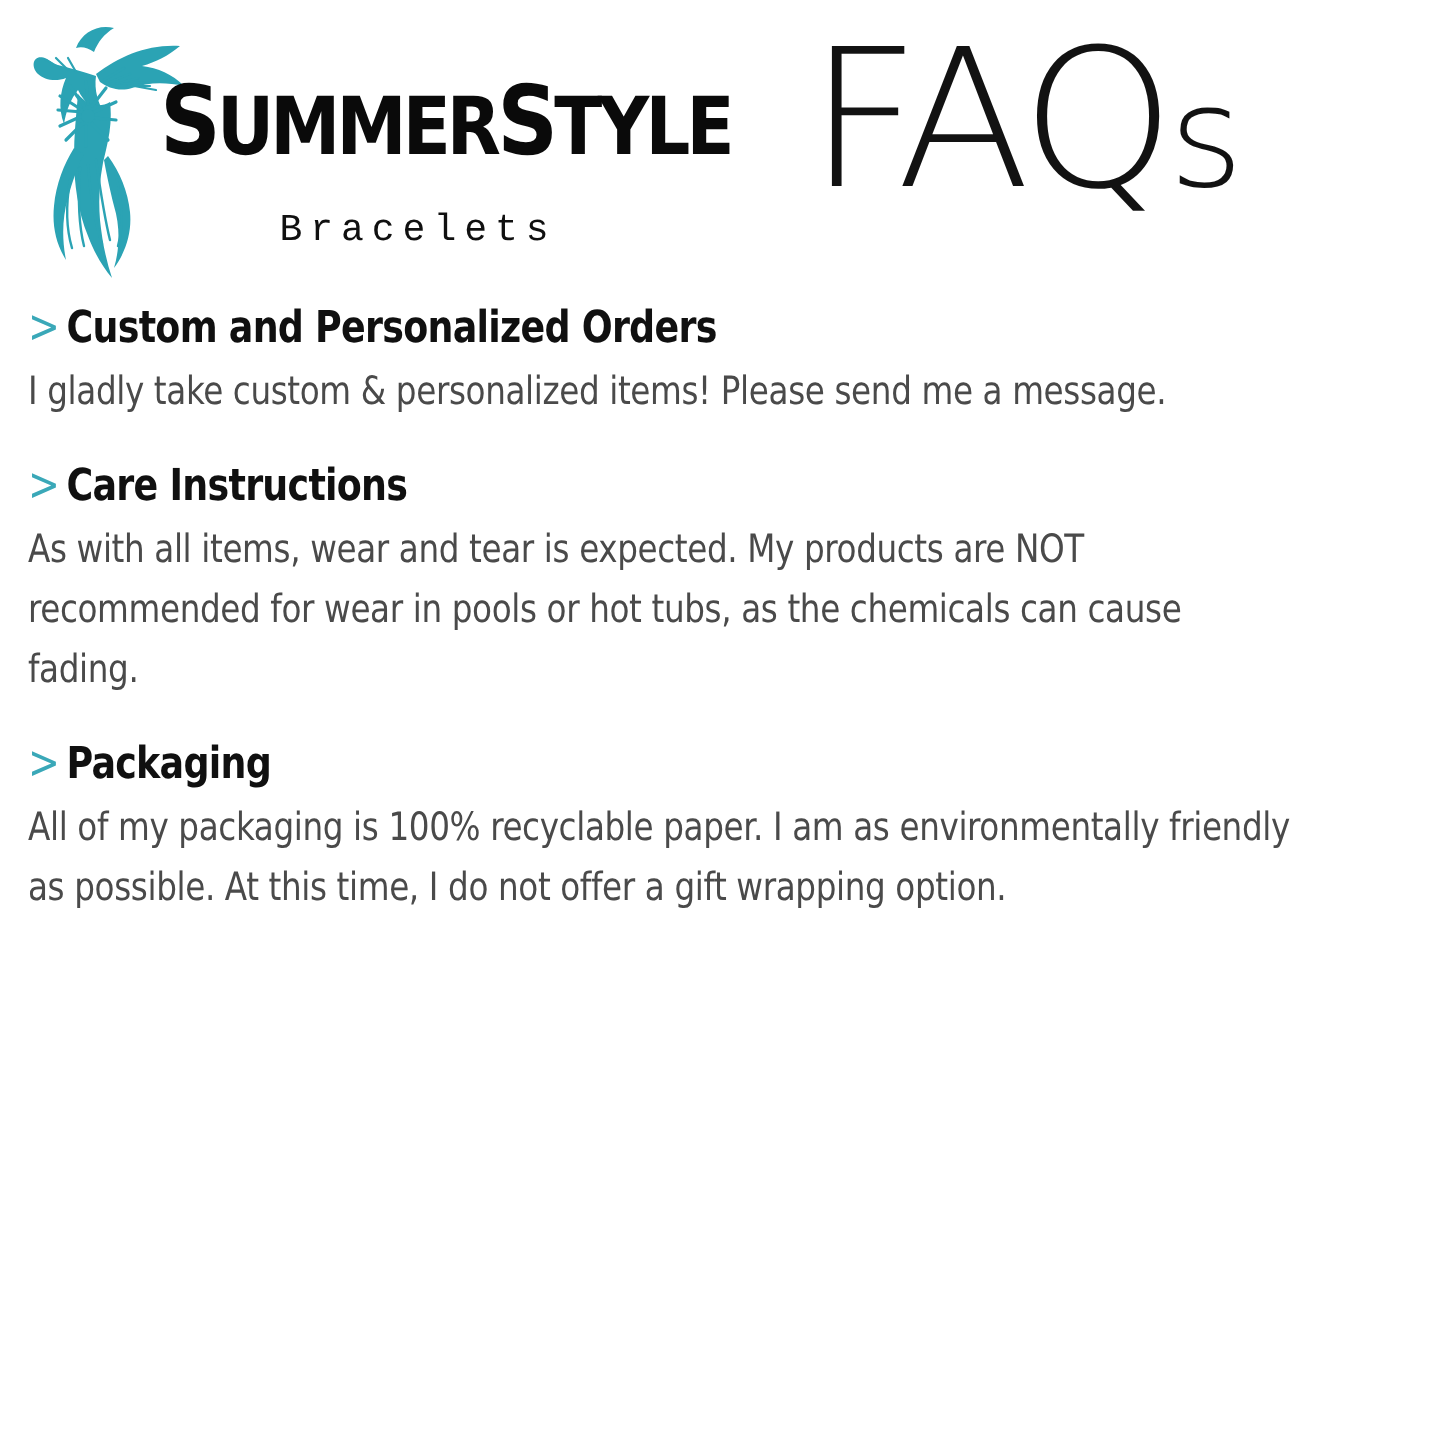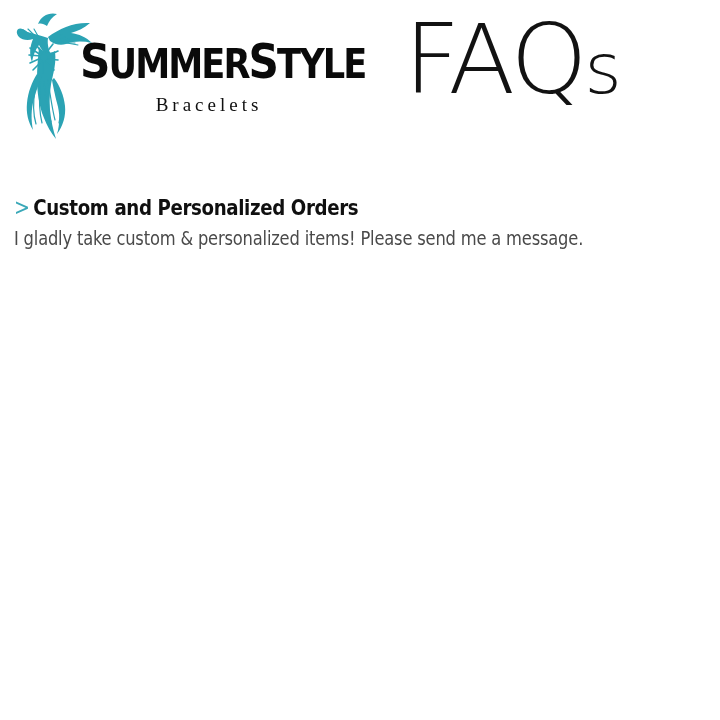--- a/index.html
+++ b/index.html
@@ -55,28 +55,28 @@
     white-space: nowrap;
     transform: scaleX(0.88);
     transform-origin: left center;
   }
   .wordmark-main .cap {
     font-size: 48px;
     line-height: 42px;
   }
 
   .wordmark-sub {
-    font-family: Liberation Serif, serif;
+    font-family: Liberation Mono, monospace;
     font-size: 19px;
     letter-spacing: 4.0px;
     color: #101010;
     text-align: center;
     width: 190px;
     margin-left: 34px;
-    margin-top: 9px;
+    margin-top: 19px;
   }
 
   .faq-title {
     position: absolute;
     left: 404px;
     top: 8px;
     font-family: "DejaVu Sans", sans-serif;
     font-size: 96px;
     line-height: 104px;
     font-weight: 300;
@@ -92,21 +92,20 @@
   
   .faq-list {
     position: absolute;
     left: 14px;
     top: 150px;
     width: 690px;
   }
 
   .faq-item {
     margin-bottom: 18px;
-    margin-top: 43px;
   }
 
   .faq-heading {
     font-family: "DejaVu Sans Condensed", "Liberation Sans Narrow", "Liberation Sans", sans-serif;
     font-size: 22px;
     line-height: 28px;
     font-weight: bold;
     color: #101010;
     letter-spacing: -0.4px;
     white-space: nowrap;
@@ -218,15 +217,23 @@
 
 <div class="faq-list">
 
   <div class="faq-item">
     <div class="faq-heading"><span class="chev">&gt;</span><span>Custom and Personalized Orders</span></div>
     <div class="faq-body">I gladly take custom &amp; personalized items! Please send me a message.</div>
   </div>
 
 
 
-
+  <div class="faq-item">
+    <div class="faq-heading"><span class="chev">&gt;</span><span>Care Instructions</span></div>
+    <div class="faq-body">As with all items, wear and tear is expected. My products are NOT recommended for wear in pools or hot tubs, as the chemicals can cause fading.</div>
+  </div>
+
+  <div class="faq-item">
+    <div class="faq-heading"><span class="chev">&gt;</span><span>Packaging</span></div>
+    <div class="faq-body">All of my packaging is 100% recyclable paper. I am as environmentally friendly as possible. At this time, I do not offer a gift wrapping option.</div>
+  </div>
 
 </div>
 
 </body></html>

